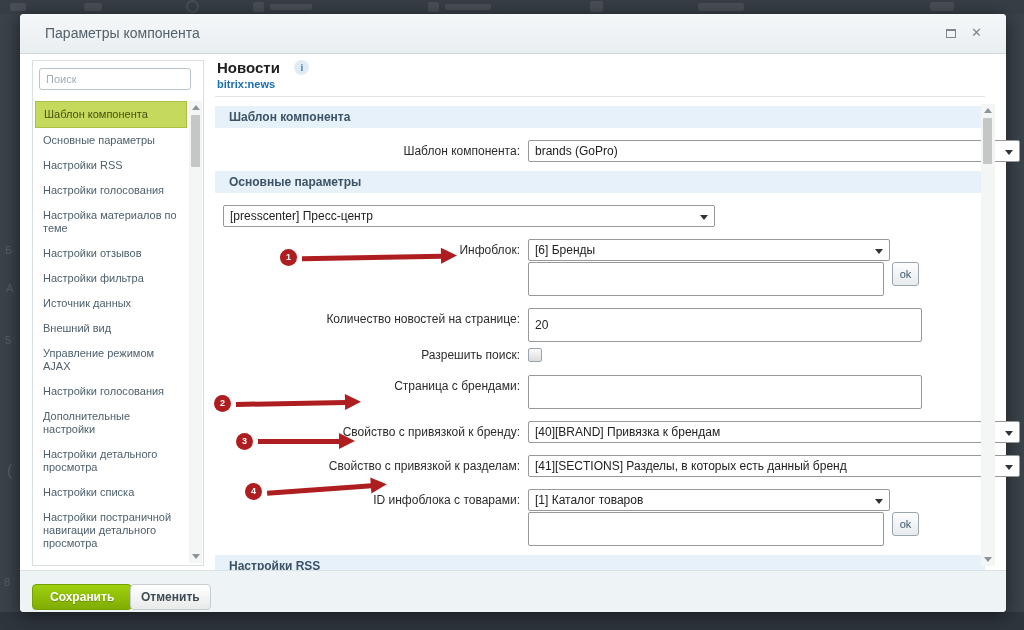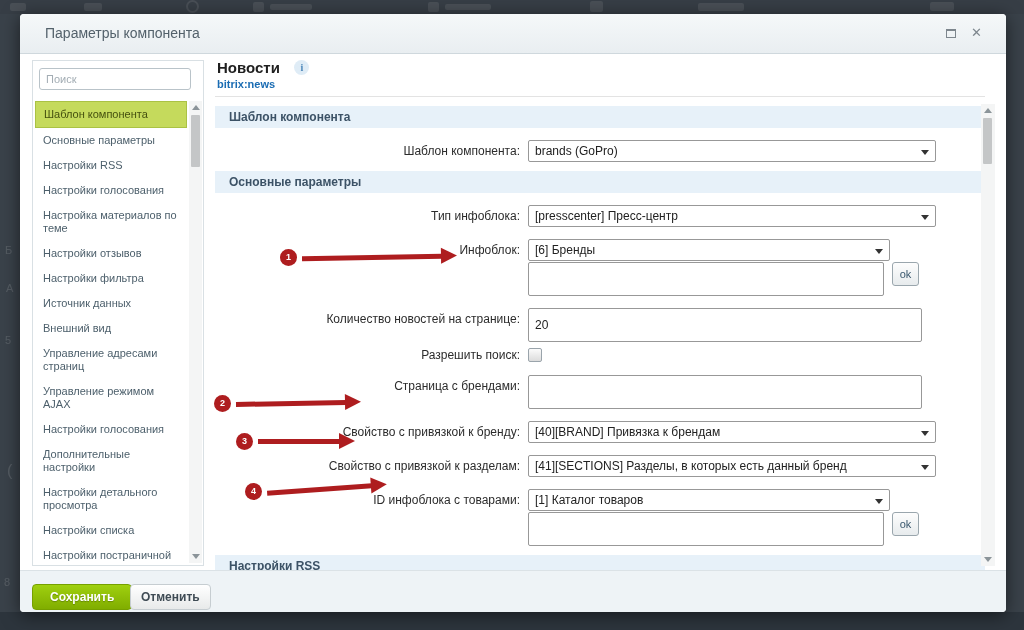--- a/index.html
+++ b/index.html
@@ -60,21 +60,21 @@
   .lbl { width:305px; text-align:right; font-size:12px; color:#2c2c2c; line-height:22px; flex:none; }
   .cb-row .lbl { line-height:15px; }
   .ctrl { margin-left:8px; position:relative; flex:none; }
 
   .selbox { height:22px; border:1px solid #989898; border-radius:2px; background:#fff;
             font-size:12px; color:#222; line-height:20px; padding:0 18px 0 6px; position:relative;
             white-space:nowrap; overflow:hidden; cursor:pointer; }
   .selbox .caret { position:absolute; right:6px; top:9px; width:0; height:0;
                    border-left:4px solid transparent; border-right:4px solid transparent;
                    border-top:5px solid #333; }
-  .w-full { width:408px; }
+  .w-full { width:492px; }
   .w-ok { width:362px; }
   .txt { height:34px; border:1px solid #989898; border-radius:2px; font-size:12px;
          color:#222; padding:0 6px; background:#fff; }
   .w-input { width:394px; }
   .sub-input { width:356px; margin-top:1px; display:block; }
   .ok-btn { position:absolute; left:364px; top:23px; width:27px; height:24px;
             border:1px solid #9aa6ad; border-radius:3px; background:linear-gradient(#fdfdfd,#e7ebed);
             font-size:11px; color:#3a586e; cursor:pointer; font-family:"Liberation Sans",sans-serif; }
   .checkbox { width:14px; height:14px; border:1px solid #9aa4ab; border-radius:2px;
               background:linear-gradient(#fbfbfb,#dcdcdc); cursor:pointer; }
@@ -151,21 +151,20 @@
       <div class="sb-list">
           <div class="sb-item selected">Шаблон компонента</div>
           <div class="sb-item">Основные параметры</div>
           <div class="sb-item">Настройки RSS</div>
           <div class="sb-item">Настройки голосования</div>
           <div class="sb-item">Настройка материалов по теме</div>
           <div class="sb-item">Настройки отзывов</div>
           <div class="sb-item">Настройки фильтра</div>
           <div class="sb-item">Источник данных</div>
           <div class="sb-item">Внешний вид</div>
-          <div class="sb-item">Управление адресами страниц</div>
           <div class="sb-item">Управление режимом AJAX</div>
           <div class="sb-item">Настройки голосования</div>
           <div class="sb-item">Дополнительные настройки</div>
           <div class="sb-item">Настройки детального просмотра</div>
           <div class="sb-item">Настройки списка</div>
           <div class="sb-item">Настройки постраничной навигации детального просмотра</div>
         </div>
       <div class="sb-scroll">
         <div class="tri-up" style="top:4px;"></div>
         <div class="scroll-thumb" style="top:14px;height:52px;"></div>
@@ -182,21 +181,20 @@
       <div class="form">
           <div class="section-bar">Шаблон компонента</div>
           <div class="row">
             <div class="lbl">Шаблон компонента:</div>
             <div class="ctrl">
               <div class="selbox w-full"><span>brands (GoPro)</span><span class="caret"></span></div>
             </div>
           </div>
           <div class="section-bar">Основные параметры</div>
           <div class="row">
-            <div class="lbl">Тип инфоблока:</div>
             <div class="ctrl">
               <div class="selbox w-full"><span>[presscenter] Пресс-центр</span><span class="caret"></span></div>
             </div>
           </div>
           <div class="row">
             <div class="lbl">Инфоблок:</div>
             <div class="ctrl">
               <div class="selbox w-ok"><span>[6] Бренды</span><span class="caret"></span></div>
               <input class="txt sub-input" type="text" style="">
               <button class="ok-btn">ok</button>

